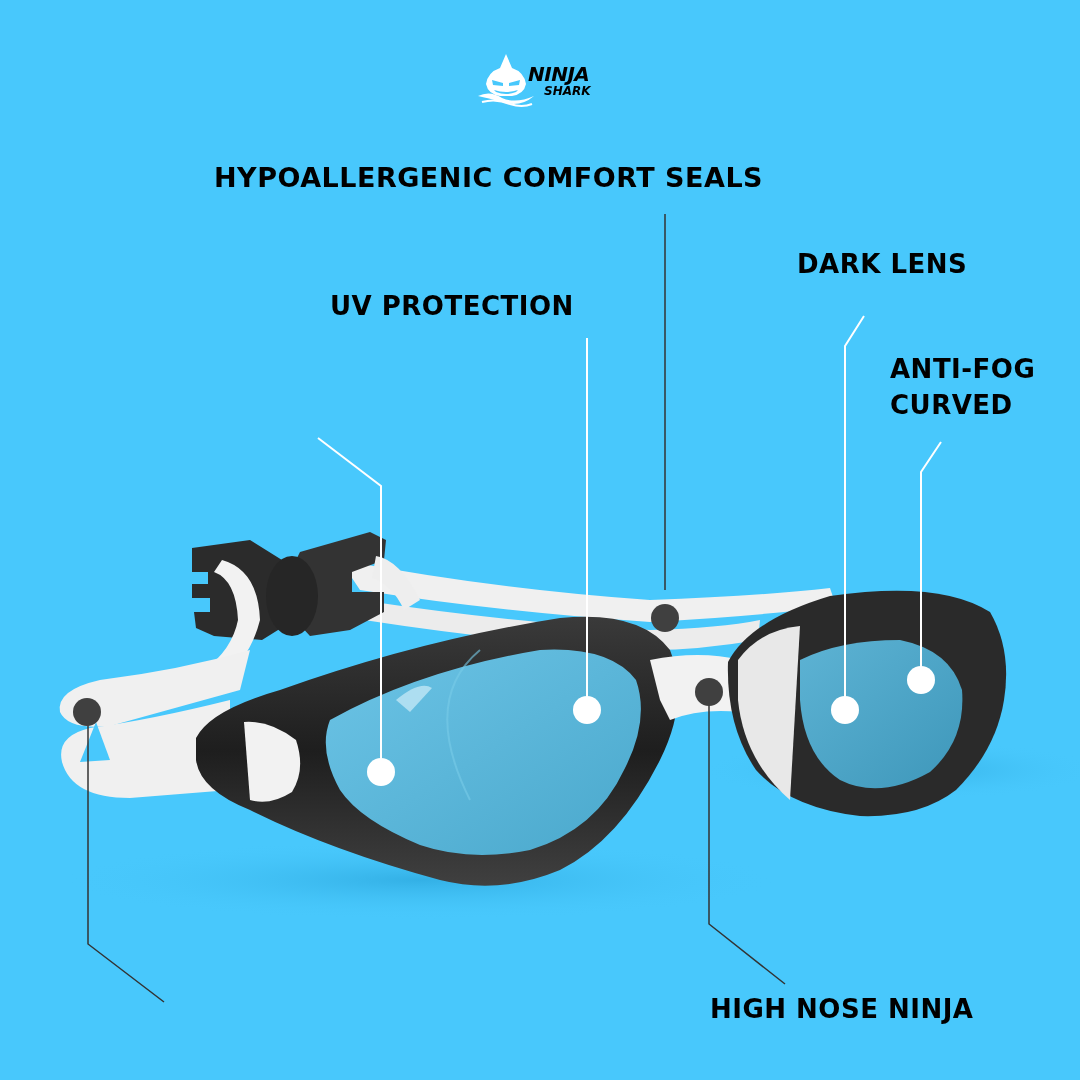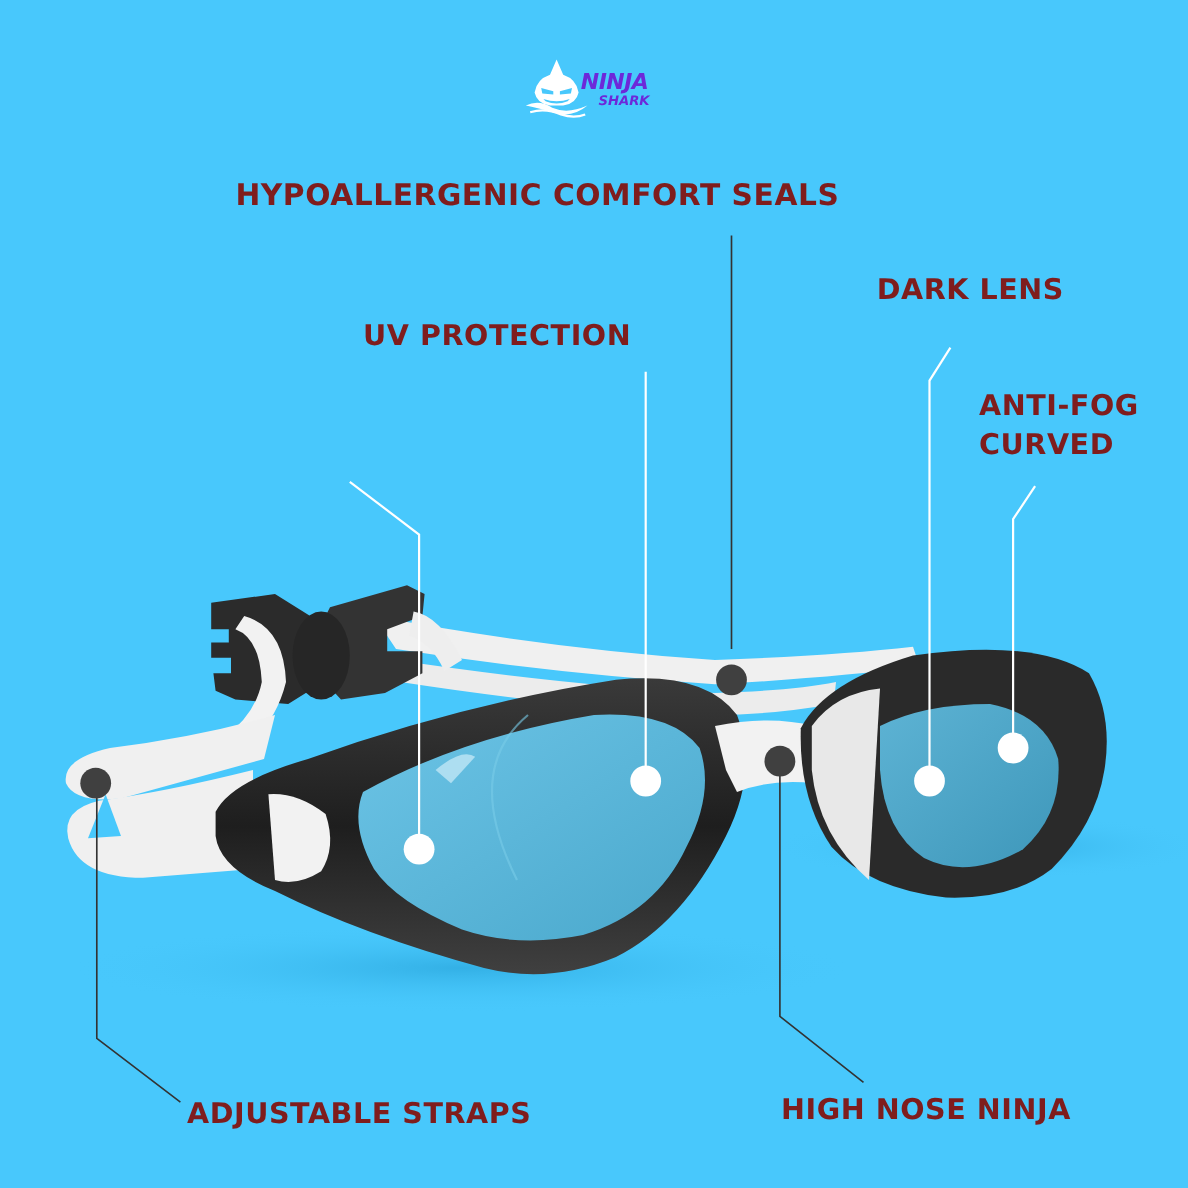--- a/index.html
+++ b/index.html
@@ -4,27 +4,27 @@
 <style>
   html, body { margin: 0; padding: 0; }
   body {
     width: 1080px; height: 1080px; overflow: hidden;
     background: #48c8fc;
     font-family: "DejaVu Sans", "Liberation Sans", sans-serif;
   }
   .stage { position: relative; width: 1080px; height: 1080px; background: #48c8fc; overflow: hidden; }
   .art { position: absolute; left: 0; top: 0; width: 1080px; height: 1080px; }
   .label {
-    position: absolute; color: #7f1d1d; font-weight: bold;
+    position: absolute; color: #000000; font-weight: bold;
     font-size: 26px; letter-spacing: 0.5px; line-height: 33px; white-space: nowrap;
     font-family: "DejaVu Sans", "Liberation Sans", sans-serif;
   }
   .logo { position: absolute; left: 476px; top: 52px; width: 130px; height: 56px; }
   .logo-text {
-    position: absolute; color: #6d28d9; font-weight: bold; font-style: italic;
+    position: absolute; color: #000000; font-weight: bold; font-style: italic;
     font-family: "DejaVu Sans", sans-serif; line-height: 1;
   }
 </style>
 </head>
 <body>
 
 <div class="stage">
 
   <div class="logo">
     <svg width="60" height="56" viewBox="0 0 60 56" style="position:absolute;left:0;top:0">
@@ -111,15 +111,14 @@
     <circle cx="665" cy="618" r="14" fill="#404040"></circle>
     <circle cx="87" cy="712" r="14" fill="#404040"></circle>
     <circle cx="709" cy="692" r="14" fill="#404040"></circle>
   </svg>
 
   <div class="label" style="left:214px;top:161px;font-size:27px">HYPOALLERGENIC COMFORT SEALS</div>
   <div class="label" style="left:330px;top:290px">UV PROTECTION</div>
   <div class="label" style="left:797px;top:248px">DARK LENS</div>
   <div class="label" style="left:890px;top:353px">ANTI-FOG</div>
   <div class="label" style="left:890px;top:389px">CURVED</div>
-  <div class="label" style="left:170px;top:997px">ADJUSTABLE STRAPS</div>
   <div class="label" style="left:710px;top:993px">HIGH NOSE NINJA</div>
 </div>
 
 </body></html>

